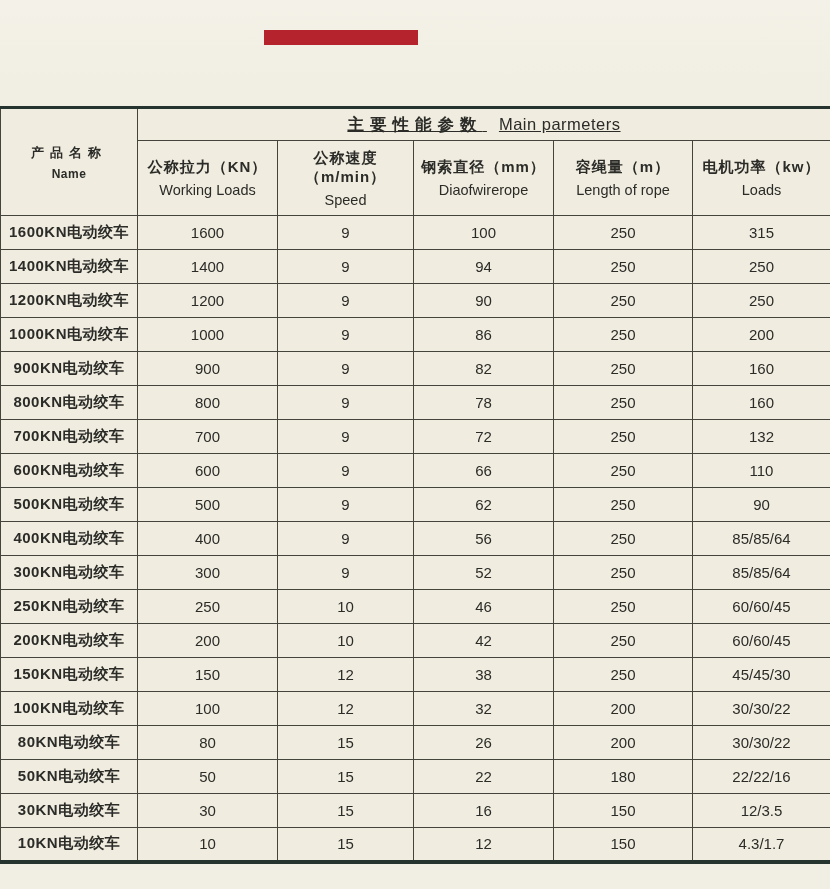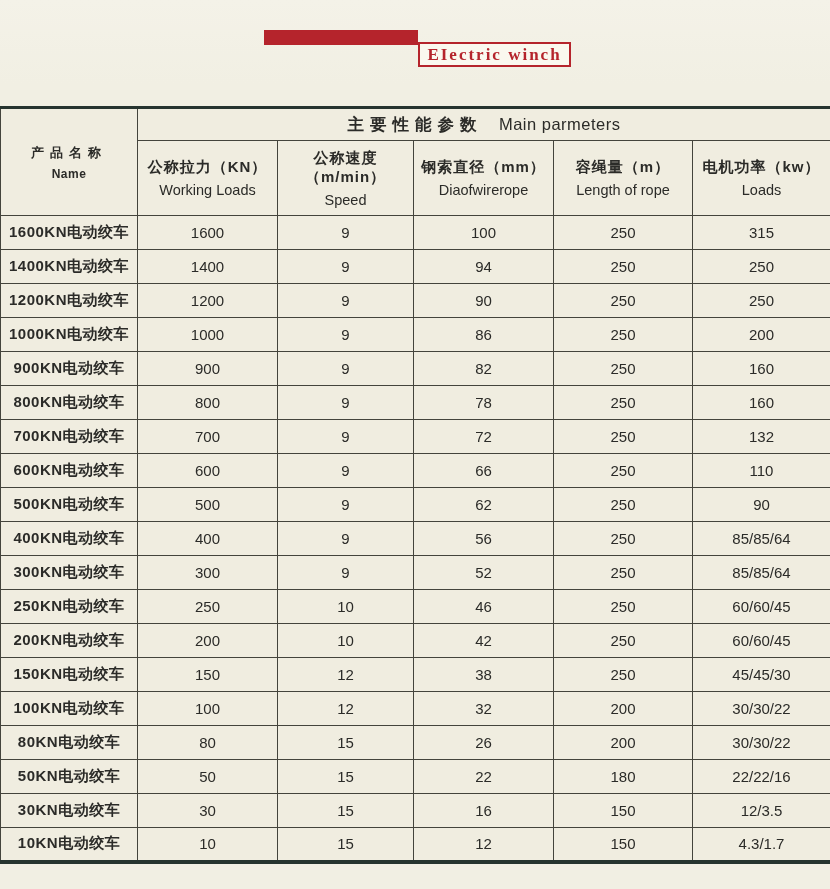--- a/index.html
+++ b/index.html
@@ -72,41 +72,38 @@
     border-bottom: 4px solid var(--heavy-line);
   }
   th, td {
     border: 1px solid var(--line);
     background: var(--cell-bg);
     text-align: center;
     vertical-align: middle;
     padding: 0 2px;
     overflow: hidden;
   }
-  th.group-header { height: 33px; }
+  th.group-header { height: 33px; text-decoration: underline; }
   tr.subhead th { height: 75px; }
   tbody td { height: 34px; font-size: 15px; }
   .zh-big {
     font-size: 16.5px; font-weight: bold; letter-spacing: 6px;
   }
   .en-big { font-size: 16.5px; font-weight: normal; letter-spacing: 0.5px; margin-left: 12px; }
   .name-head .zh { font-size: 13px; font-weight: bold; letter-spacing: 6px; display: block; }
   .name-head .en { font-size: 12px; font-weight: 700; letter-spacing: 0.5px; display: block; margin-top: 5px; }
   .col-head .zh { display: block; font-size: 15px; font-weight: bold; letter-spacing: 1px; }
   .col-head .en { display: block; font-size: 14.5px; font-weight: normal; margin-top: 5px; }
   td.name-cell { font-weight: bold; font-size: 15px; letter-spacing: 0.5px; }
 </style>
 </head>
 <body>
 
 <div class="banner">
   <div class="title-bar"></div>
-  <div class="title-box">
-    <span>EIectric winch</span>
-  </div>
 </div>
 
 <table>
   <colgroup>
     <col style="width:137px">
       <col style="width:140px">
       <col style="width:136px">
     <col style="width:140px">
       <col style="width:139px">
       <col style="width:138px">

